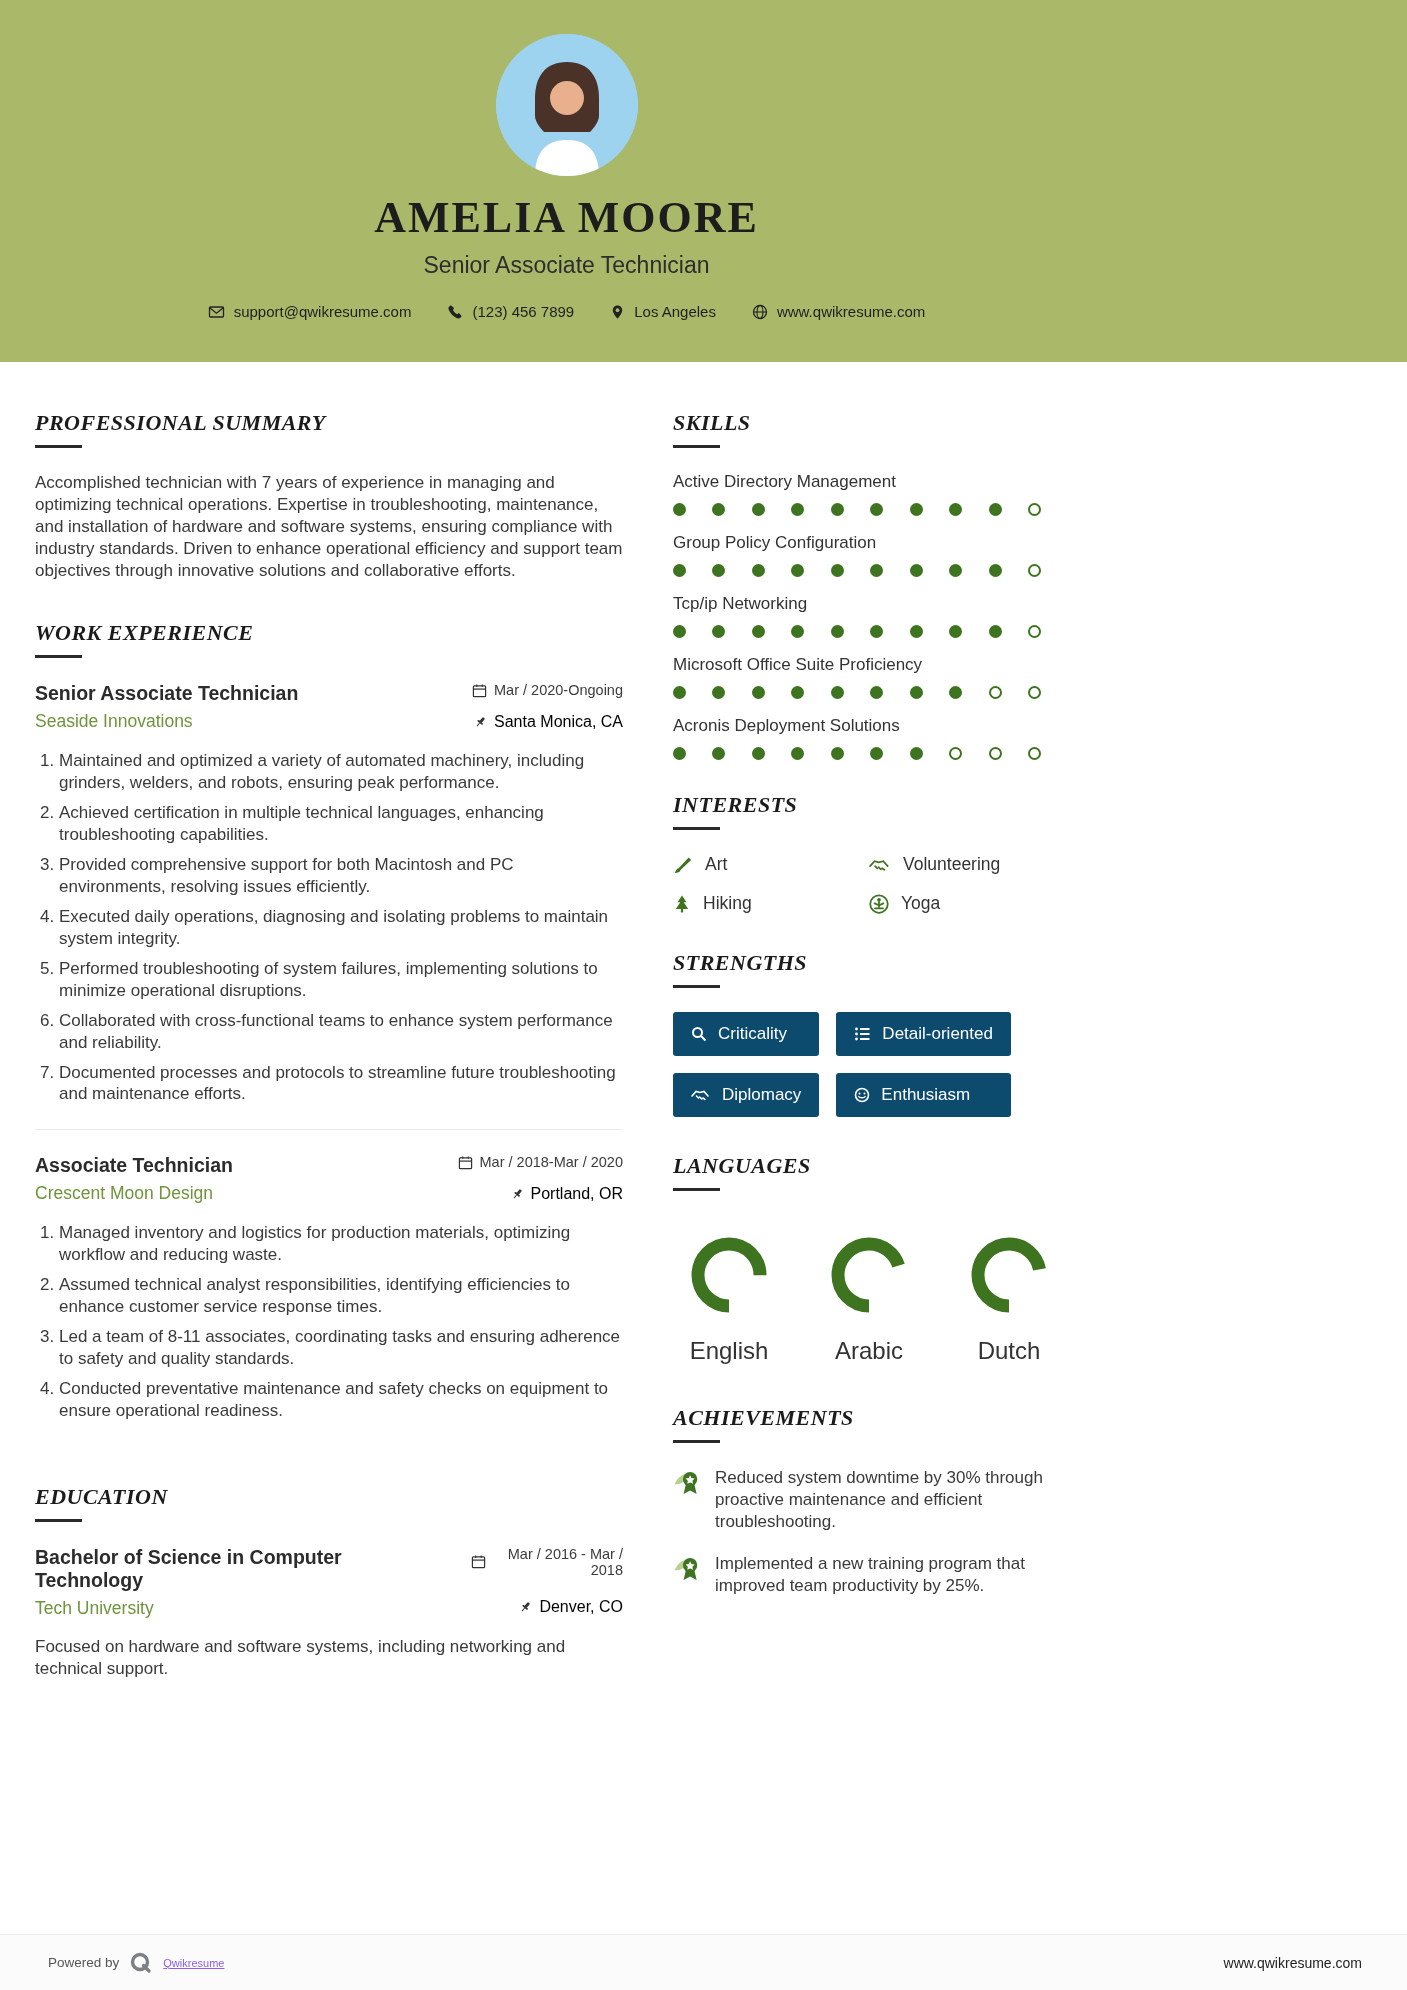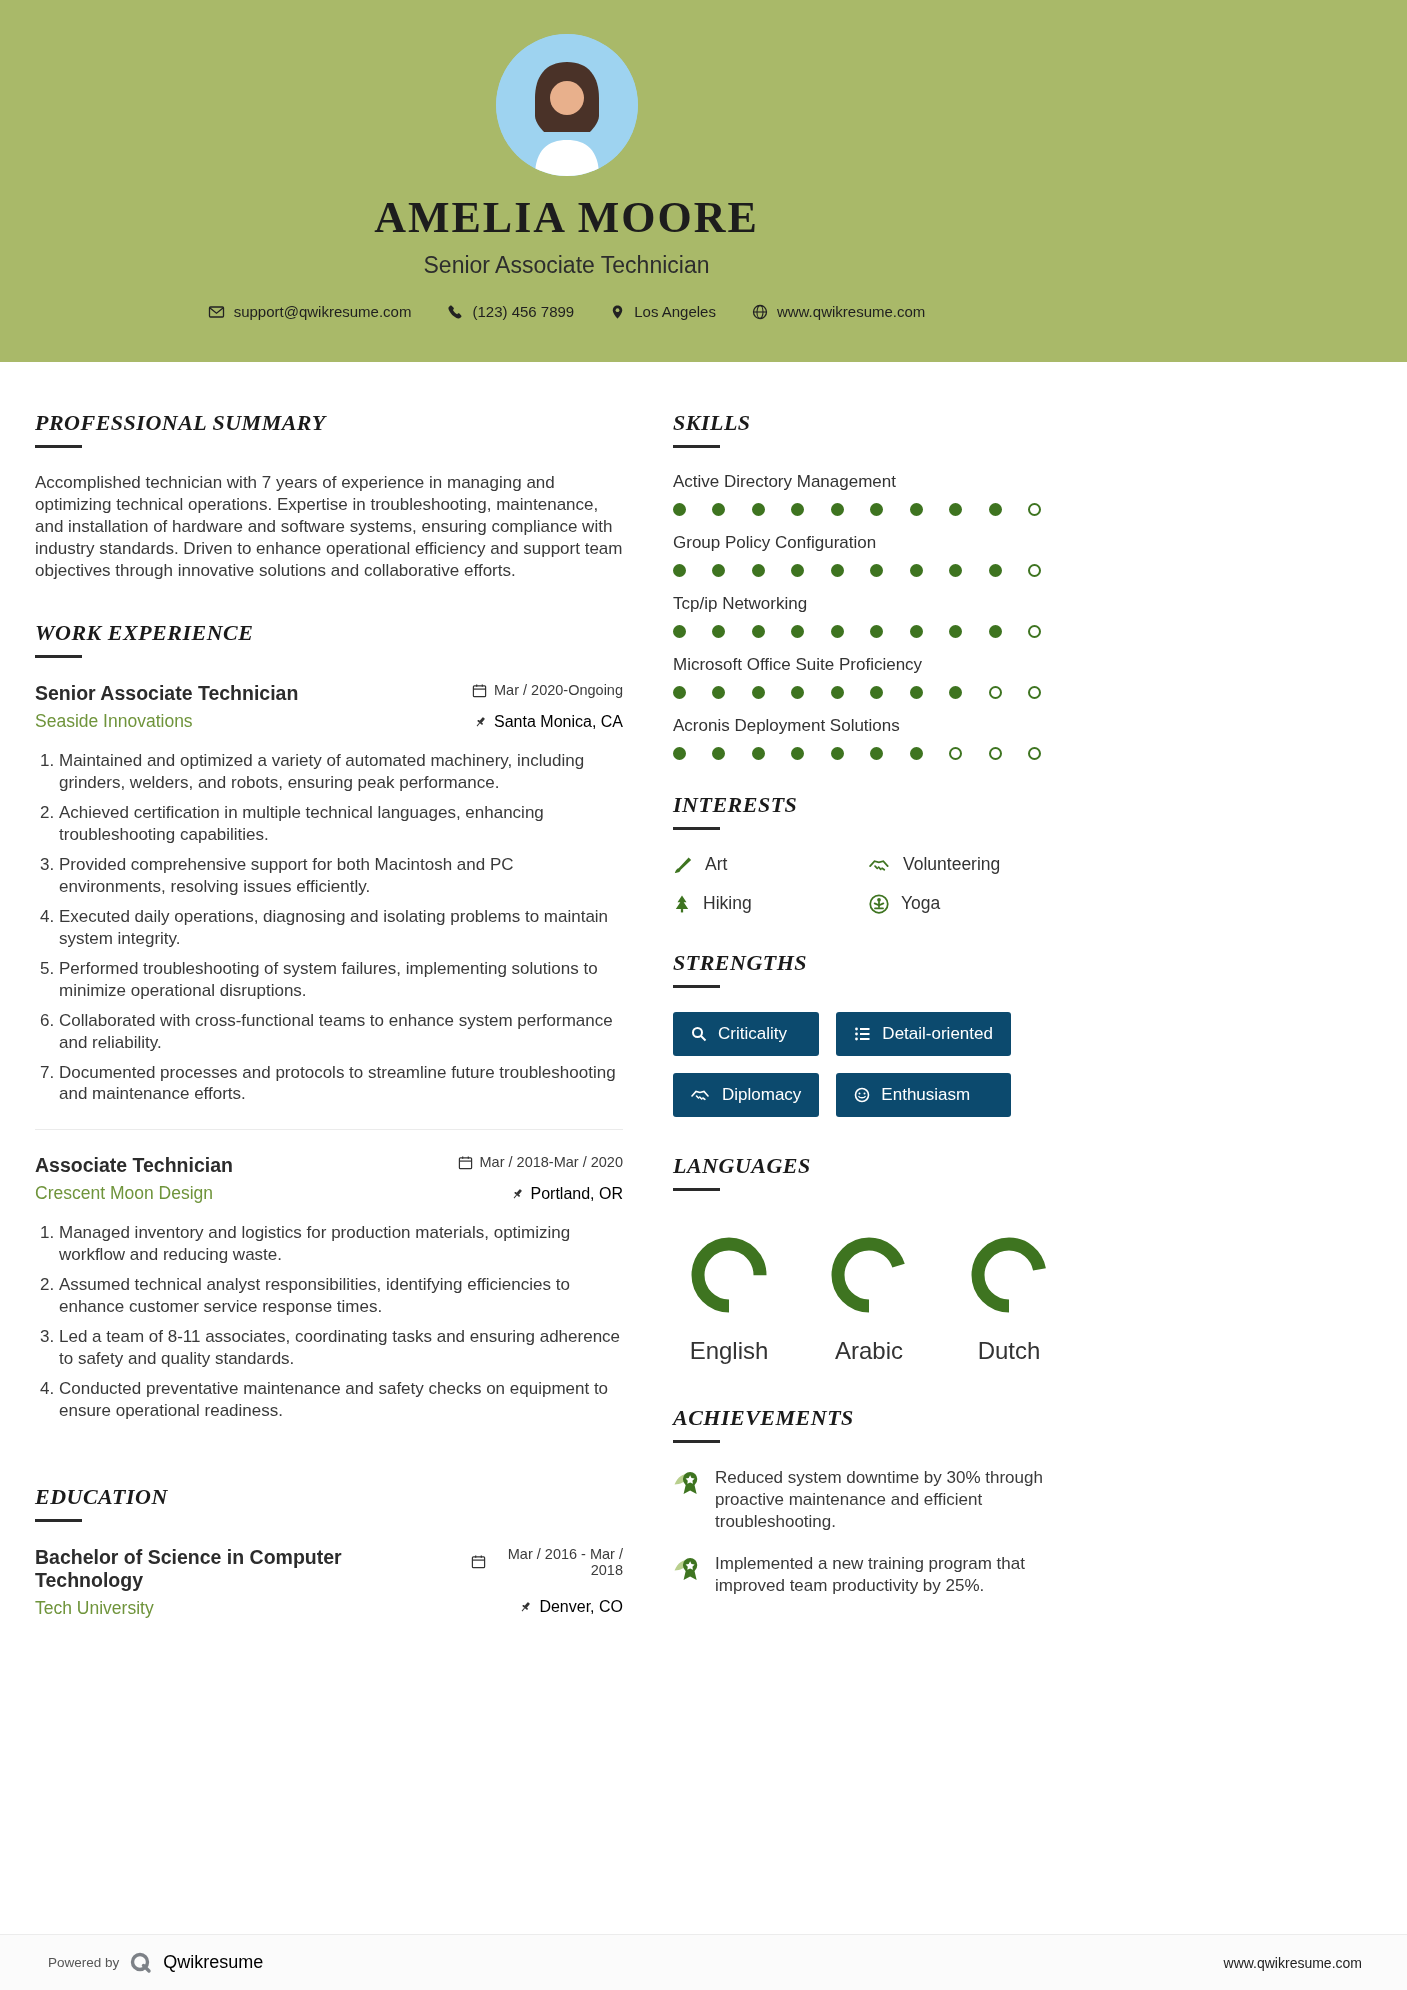--- a/index.html
+++ b/index.html
@@ -65,21 +65,21 @@
 
   .achievements-section { margin-top:40px; }
   .ach { display:flex; align-items:flex-start; gap:14px; margin-bottom:20px; }
   .ach-text { font-size:17px; line-height:1.3; color:#3a3a3a; }
   .ach svg { flex:0 0 auto; margin-top:2px; }
 
   
   .footer { position:absolute; left:0; right:0; bottom:0; height:56px; background:#fbfbfb; border-top:1px solid #ececec; display:flex; align-items:center; justify-content:space-between; padding:0 45px 0 48px; }
   .footer-left { display:flex; align-items:center; gap:10px; }
   .powered-by { font-size:13.5px; color:#555; }
-  .brand-name { font-size:18px; color:#000000; cursor:pointer; }
+  .brand-name { font-size:11px; color:#8b5cf6; text-decoration:underline; cursor:pointer; }
   .footer-url { font-size:14px; color:#222; cursor:pointer; }
 </style>
 </head>
 <body>
 
 <div class="page">
 
   <div class="header">
     <div class="header-inner">
       <div class="photo">
@@ -237,20 +237,21 @@
             <svg width="13" height="14" viewBox="0 0 16 16">
                 <g transform="rotate(40 8 8)" fill="#333">
                   <rect x="6.2" y="1.5" width="3.6" height="6.5" rx="1"></rect>
                   <rect x="4" y="7.5" width="8" height="2.2" rx="1"></rect>
                   <rect x="7.4" y="9.7" width="1.2" height="5"></rect>
                 </g>
               </svg>
             <span>Denver, CO</span>
           </div>
         </div>
+        <p class="edu-desc">Focused on hardware and software systems, including networking and technical support.</p>
       </div>
     </div>
 
     <div class="col-right">
 
       <div>
         <div class="section-heading">SKILLS</div>
         <div class="skill">
           <div class="skill-label">Active Directory Management</div>
           <div class="skill-dots">

